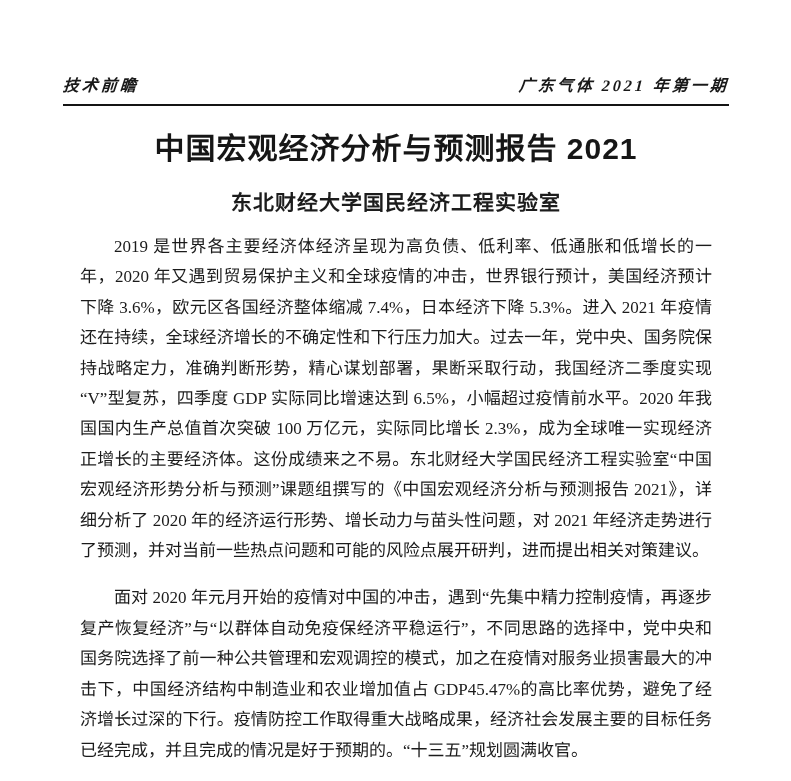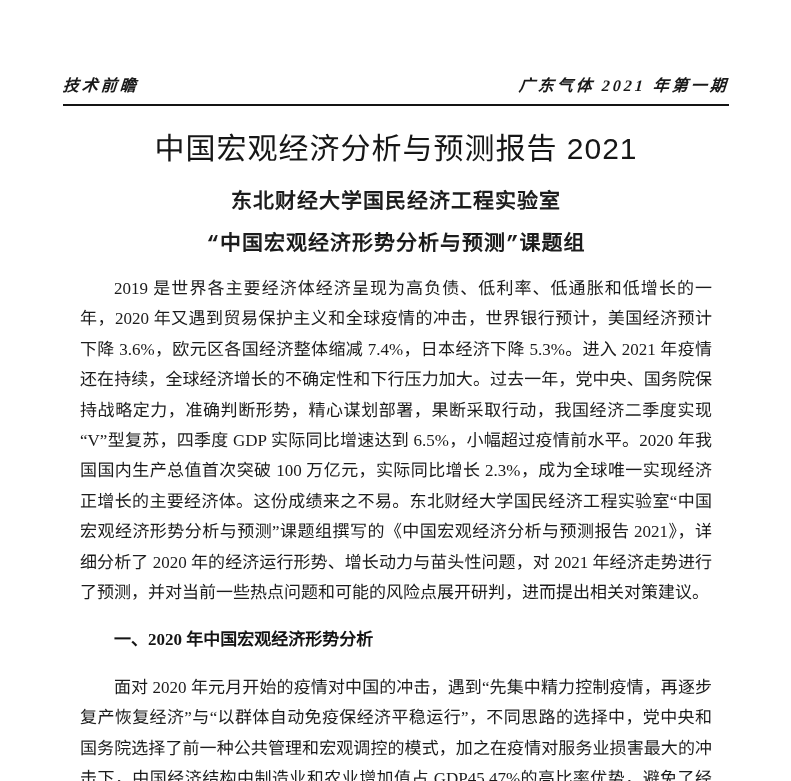--- a/index.html
+++ b/index.html
@@ -35,30 +35,30 @@
     font-size: 16px;
     letter-spacing: 3px;
     color: #191919;
     transform: skewX(-4deg);
   }
   
   .doc-title {
     margin: 26px 0 0 0;
     text-align: center;
     font-family: "Liberation Sans", "DejaVu Sans", sans-serif;
-    font-weight: normal;
+    font-weight: bold;
     font-size: 30px;
     line-height: 34px;
     letter-spacing: 1px;
     color: #161616;
   }
   .doc-subtitle {
     margin: 0;
     text-align: center;
-    font-family: Liberation Mono, monospace;
+    font-family: Liberation Sans, sans-serif;
     font-weight: bold;
     font-size: 21px;
     line-height: 24px;
     letter-spacing: 1px;
     color: #1c1c1c;
   }
   .doc-subtitle.first  { margin-top: 25px; }
   .doc-subtitle.second { margin-top: 18px; }
   
   .doc-body {
@@ -87,22 +87,20 @@
 
     <div class="running-header">
       <span class="script">技术前瞻</span>
       <span class="script">广东气体 2021 年第一期</span>
     </div>
 
     <h1 class="doc-title">中国宏观经济分析与预测报告 2021</h1>
 
     <h2 class="doc-subtitle first">东北财经大学国民经济工程实验室</h2>
 
-    <h2 class="doc-subtitle second">“中国宏观经济形势分析与预测”课题组</h2>
 
     <div class="doc-body">
       <p>2019 是世界各主要经济体经济呈现为高负债、低利率、低通胀和低增长的一年，2020 年又遇到贸易保护主义和全球疫情的冲击，世界银行预计，美国经济预计下降 3.6%，欧元区各国经济整体缩减 7.4%，日本经济下降 5.3%。进入 2021 年疫情还在持续，全球经济增长的不确定性和下行压力加大。过去一年，党中央、国务院保持战略定力，准确判断形势，精心谋划部署，果断采取行动，我国经济二季度实现“V”型复苏，四季度 GDP 实际同比增速达到 6.5%，小幅超过疫情前水平。2020 年我国国内生产总值首次突破 100 万亿元，实际同比增长 2.3%，成为全球唯一实现经济正增长的主要经济体。这份成绩来之不易。东北财经大学国民经济工程实验室“中国宏观经济形势分析与预测”课题组撰写的《中国宏观经济分析与预测报告 2021》，详细分析了 2020 年的经济运行形势、增长动力与苗头性问题，对 2021 年经济走势进行了预测，并对当前一些热点问题和可能的风险点展开研判，进而提出相关对策建议。</p>
-      <p class="section-heading">一、2020 年中国宏观经济形势分析</p>
       <p>面对 2020 年元月开始的疫情对中国的冲击，遇到“先集中精力控制疫情，再逐步复产恢复经济”与“以群体自动免疫保经济平稳运行”，不同思路的选择中，党中央和国务院选择了前一种公共管理和宏观调控的模式，加之在疫情对服务业损害最大的冲击下，中国经济结构中制造业和农业增加值占 GDP45.47%的高比率优势，避免了经济增长过深的下行。疫情防控工作取得重大战略成果，经济社会发展主要的目标任务已经完成，并且完成的情况是好于预期的。“十三五”规划圆满收官。</p>
     </div>
 
   </div>
 </div>
 
 </body></html>

